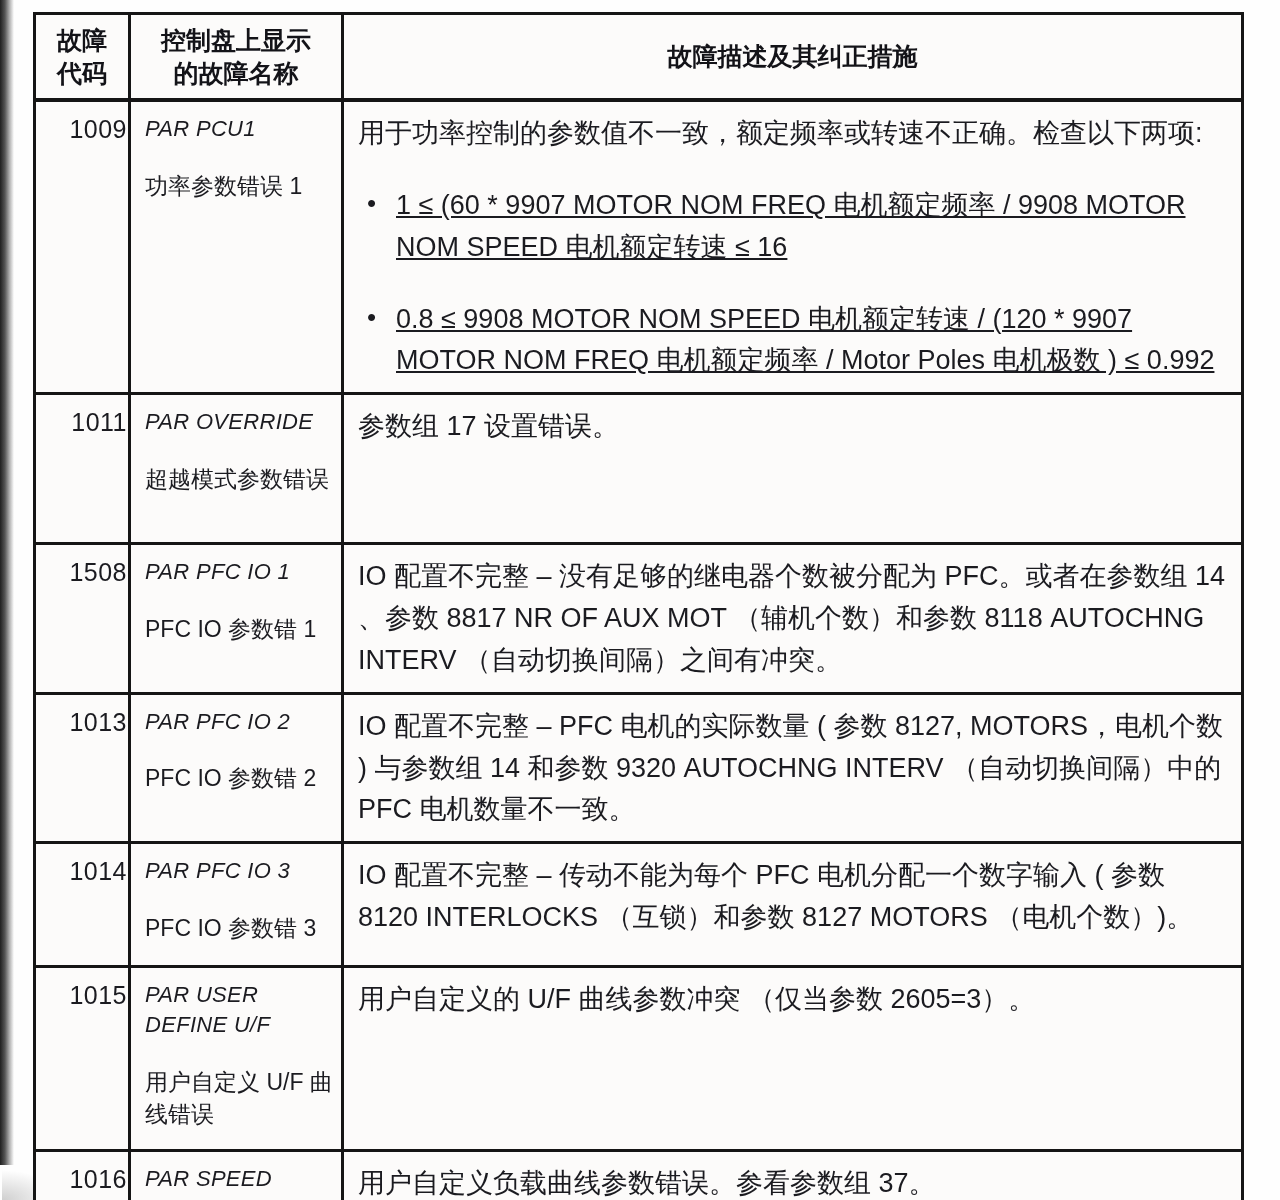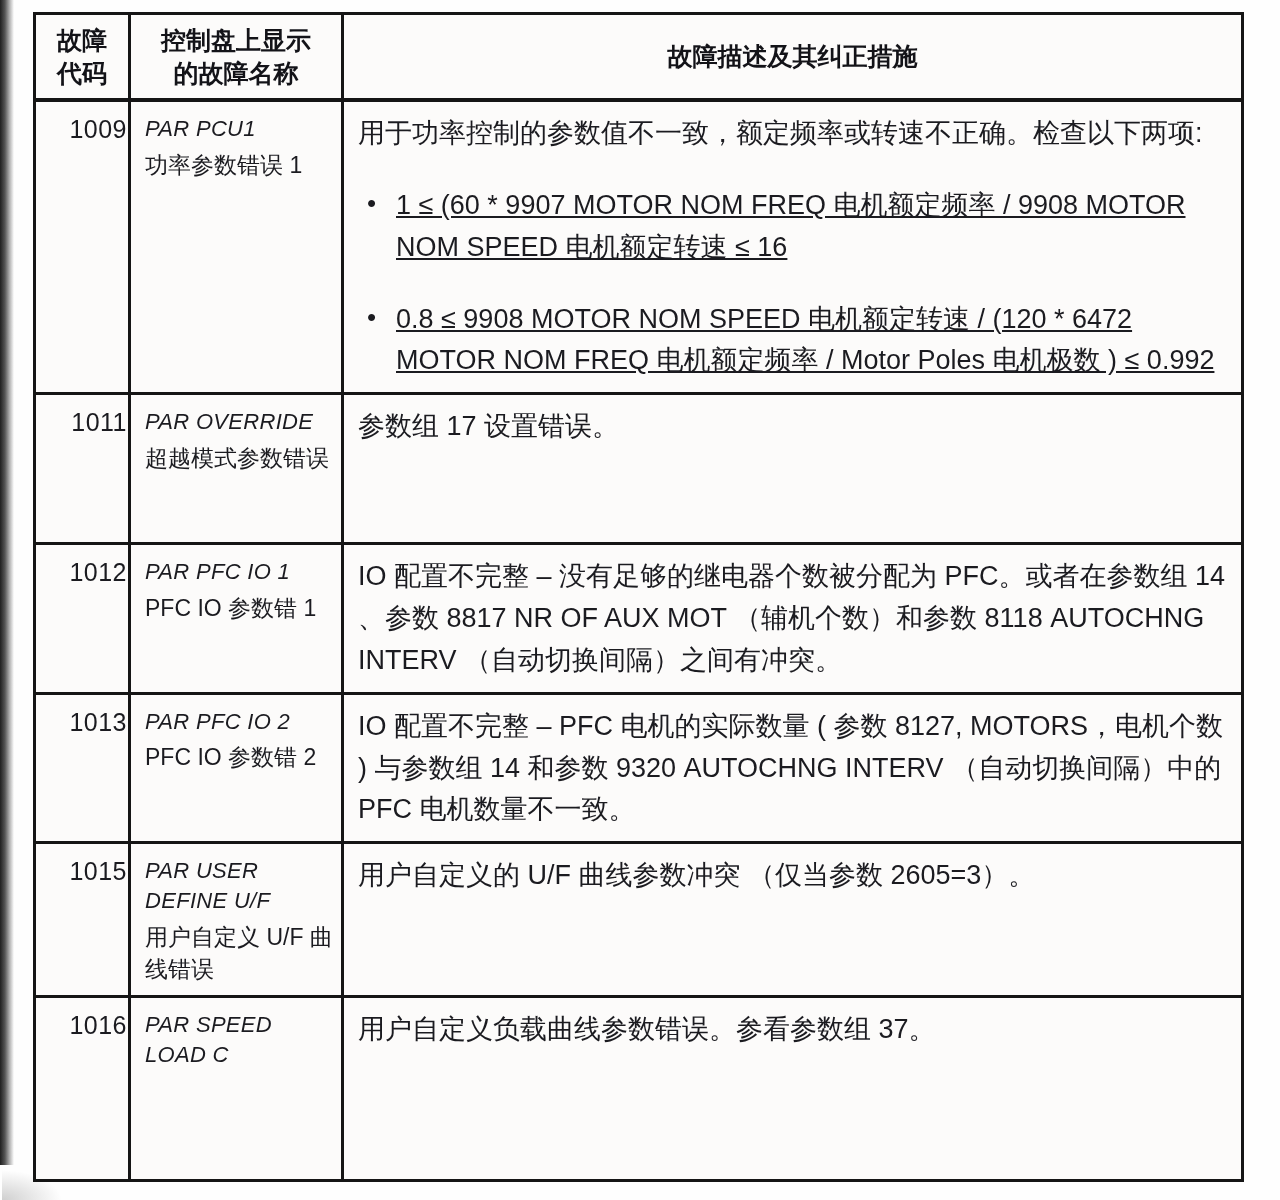--- a/index.html
+++ b/index.html
@@ -59,21 +59,21 @@
     font-size: 25px;
     text-align: right;
     padding-top: 13px;
     letter-spacing: .5px;
   }
   td.name-cell {
     padding: 12px 8px 10px 14px;
     font-size: 22px;
   }
   .name-en { letter-spacing: .3px; line-height: 1.35; font-style: italic; }
-  .name-zh { margin-top: 5px; font-size: 23px; line-height: 1.4; }
+  .name-zh { margin-top: 26px; font-size: 23px; line-height: 1.4; }
   td.desc-cell {
     padding: 11px 12px 10px 14px;
     font-size: 27px;
     line-height: 1.55;
   }
   .desc-block + .desc-block { margin-top: 30px; text-decoration: underline; }
   .desc-block.bullet {
     position: relative;
     padding-left: 38px;
   }
@@ -118,57 +118,67 @@
     <tbody id="rows">
   <tr>
     <td class="code-cell">1009</td>
     <td class="name-cell">
       <div class="name-en">PAR PCU1</div>
       <div class="name-zh">功率参数错误 1</div>
     </td>
     <td class="desc-cell">
             <div class="desc-block">用于功率控制的参数值不一致，额定频率或转速不正确。检查以下两项:</div>
             <div class="desc-block bullet">1 ≤ (60 * 9907 MOTOR NOM FREQ 电机额定频率 / 9908 MOTOR NOM SPEED 电机额定转速 ≤ 16</div>
-            <div class="desc-block bullet">0.8 ≤ 9908 MOTOR NOM SPEED 电机额定转速 / (120 * 6472 MOTOR NOM FREQ 电机额定频率 / Motor Poles 电机极数 ) ≤ 0.992</div>
+            <div class="desc-block bullet">0.8 ≤ 9908 MOTOR NOM SPEED 电机额定转速 / (120 * 9907 MOTOR NOM FREQ 电机额定频率 / Motor Poles 电机极数 ) ≤ 0.992</div>
           </td>
   </tr>
 
   <tr>
     <td class="code-cell">1011</td>
     <td class="name-cell">
       <div class="name-en">PAR OVERRIDE</div>
       <div class="name-zh">超越模式参数错误</div>
     </td>
     <td class="desc-cell">
             <div class="desc-block">参数组 17 设置错误。</div>
           </td>
   </tr>
 
   <tr>
-    <td class="code-cell">1012</td>
+    <td class="code-cell">1508</td>
     <td class="name-cell">
       <div class="name-en">PAR PFC IO 1</div>
       <div class="name-zh">PFC IO 参数错 1</div>
     </td>
     <td class="desc-cell">
             <div class="desc-block">IO 配置不完整 – 没有足够的继电器个数被分配为 PFC。或者在参数组 14 、参数 8817  NR OF AUX MOT （辅机个数）和参数 8118  AUTOCHNG INTERV （自动切换间隔）之间有冲突。</div>
           </td>
   </tr>
 
   <tr>
     <td class="code-cell">1013</td>
     <td class="name-cell">
       <div class="name-en">PAR PFC IO 2</div>
       <div class="name-zh">PFC IO 参数错 2</div>
     </td>
     <td class="desc-cell">
             <div class="desc-block">IO 配置不完整 – PFC 电机的实际数量 ( 参数 8127, MOTORS，电机个数 ) 与参数组 14 和参数 9320  AUTOCHNG INTERV （自动切换间隔）中的 PFC 电机数量不一致。</div>
           </td>
   </tr>
 
+  <tr>
+    <td class="code-cell">1014</td>
+    <td class="name-cell">
+      <div class="name-en">PAR PFC IO 3</div>
+      <div class="name-zh">PFC IO 参数错 3</div>
+    </td>
+    <td class="desc-cell">
+            <div class="desc-block">IO 配置不完整 – 传动不能为每个 PFC 电机分配一个数字输入 ( 参数 8120 INTERLOCKS （互锁）和参数 8127 MOTORS （电机个数）)。</div>
+          </td>
+  </tr>
 
   <tr>
     <td class="code-cell">1015</td>
     <td class="name-cell">
       <div class="name-en">PAR USER DEFINE U/F</div>
       <div class="name-zh">用户自定义 U/F 曲线错误</div>
     </td>
     <td class="desc-cell">
             <div class="desc-block">用户自定义的 U/F 曲线参数冲突 （仅当参数 2605=3）。</div>
           </td>

